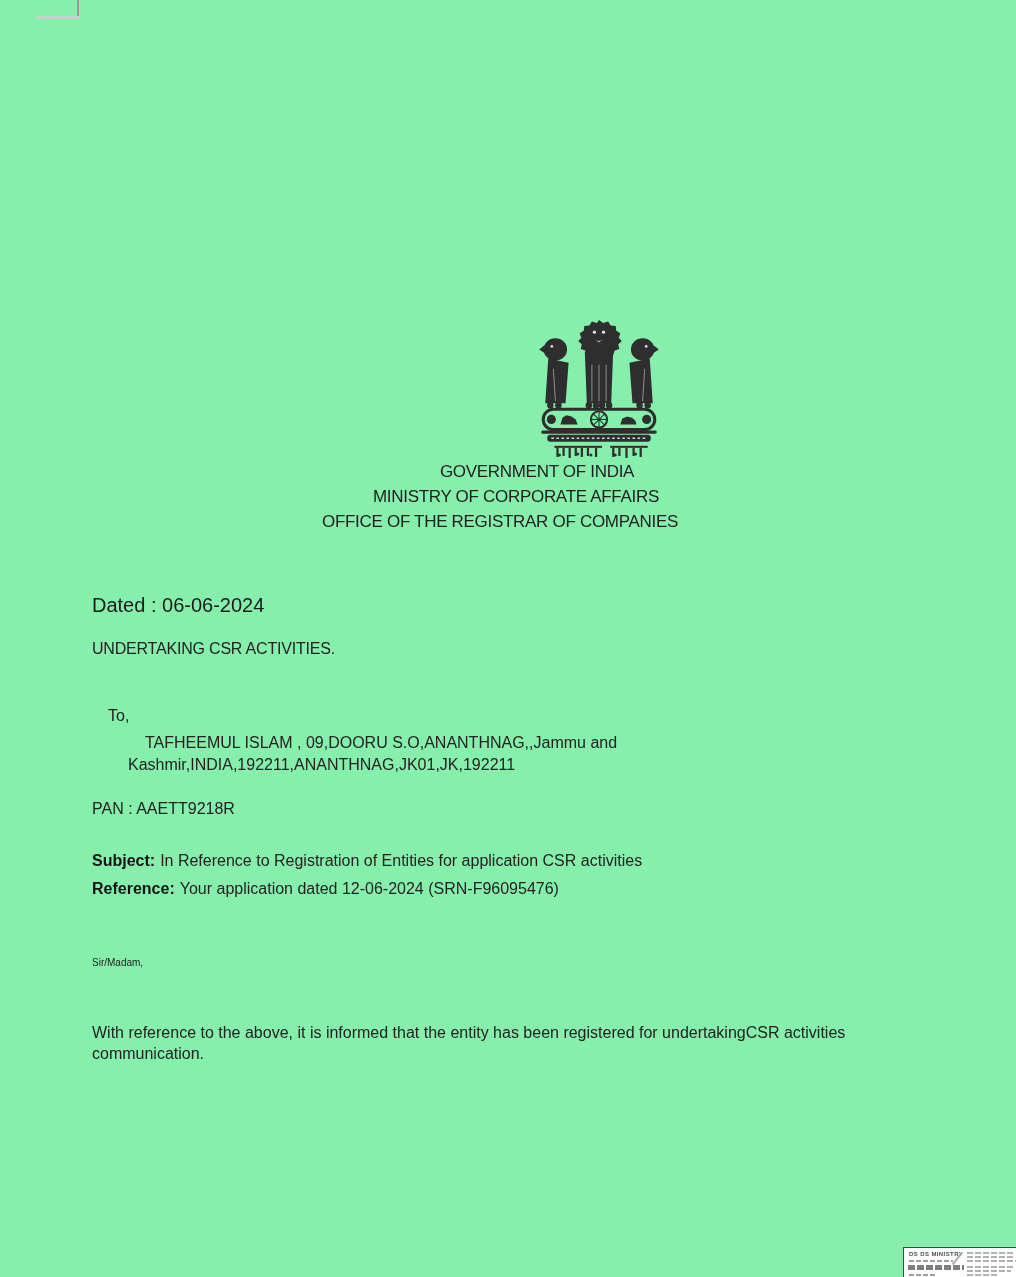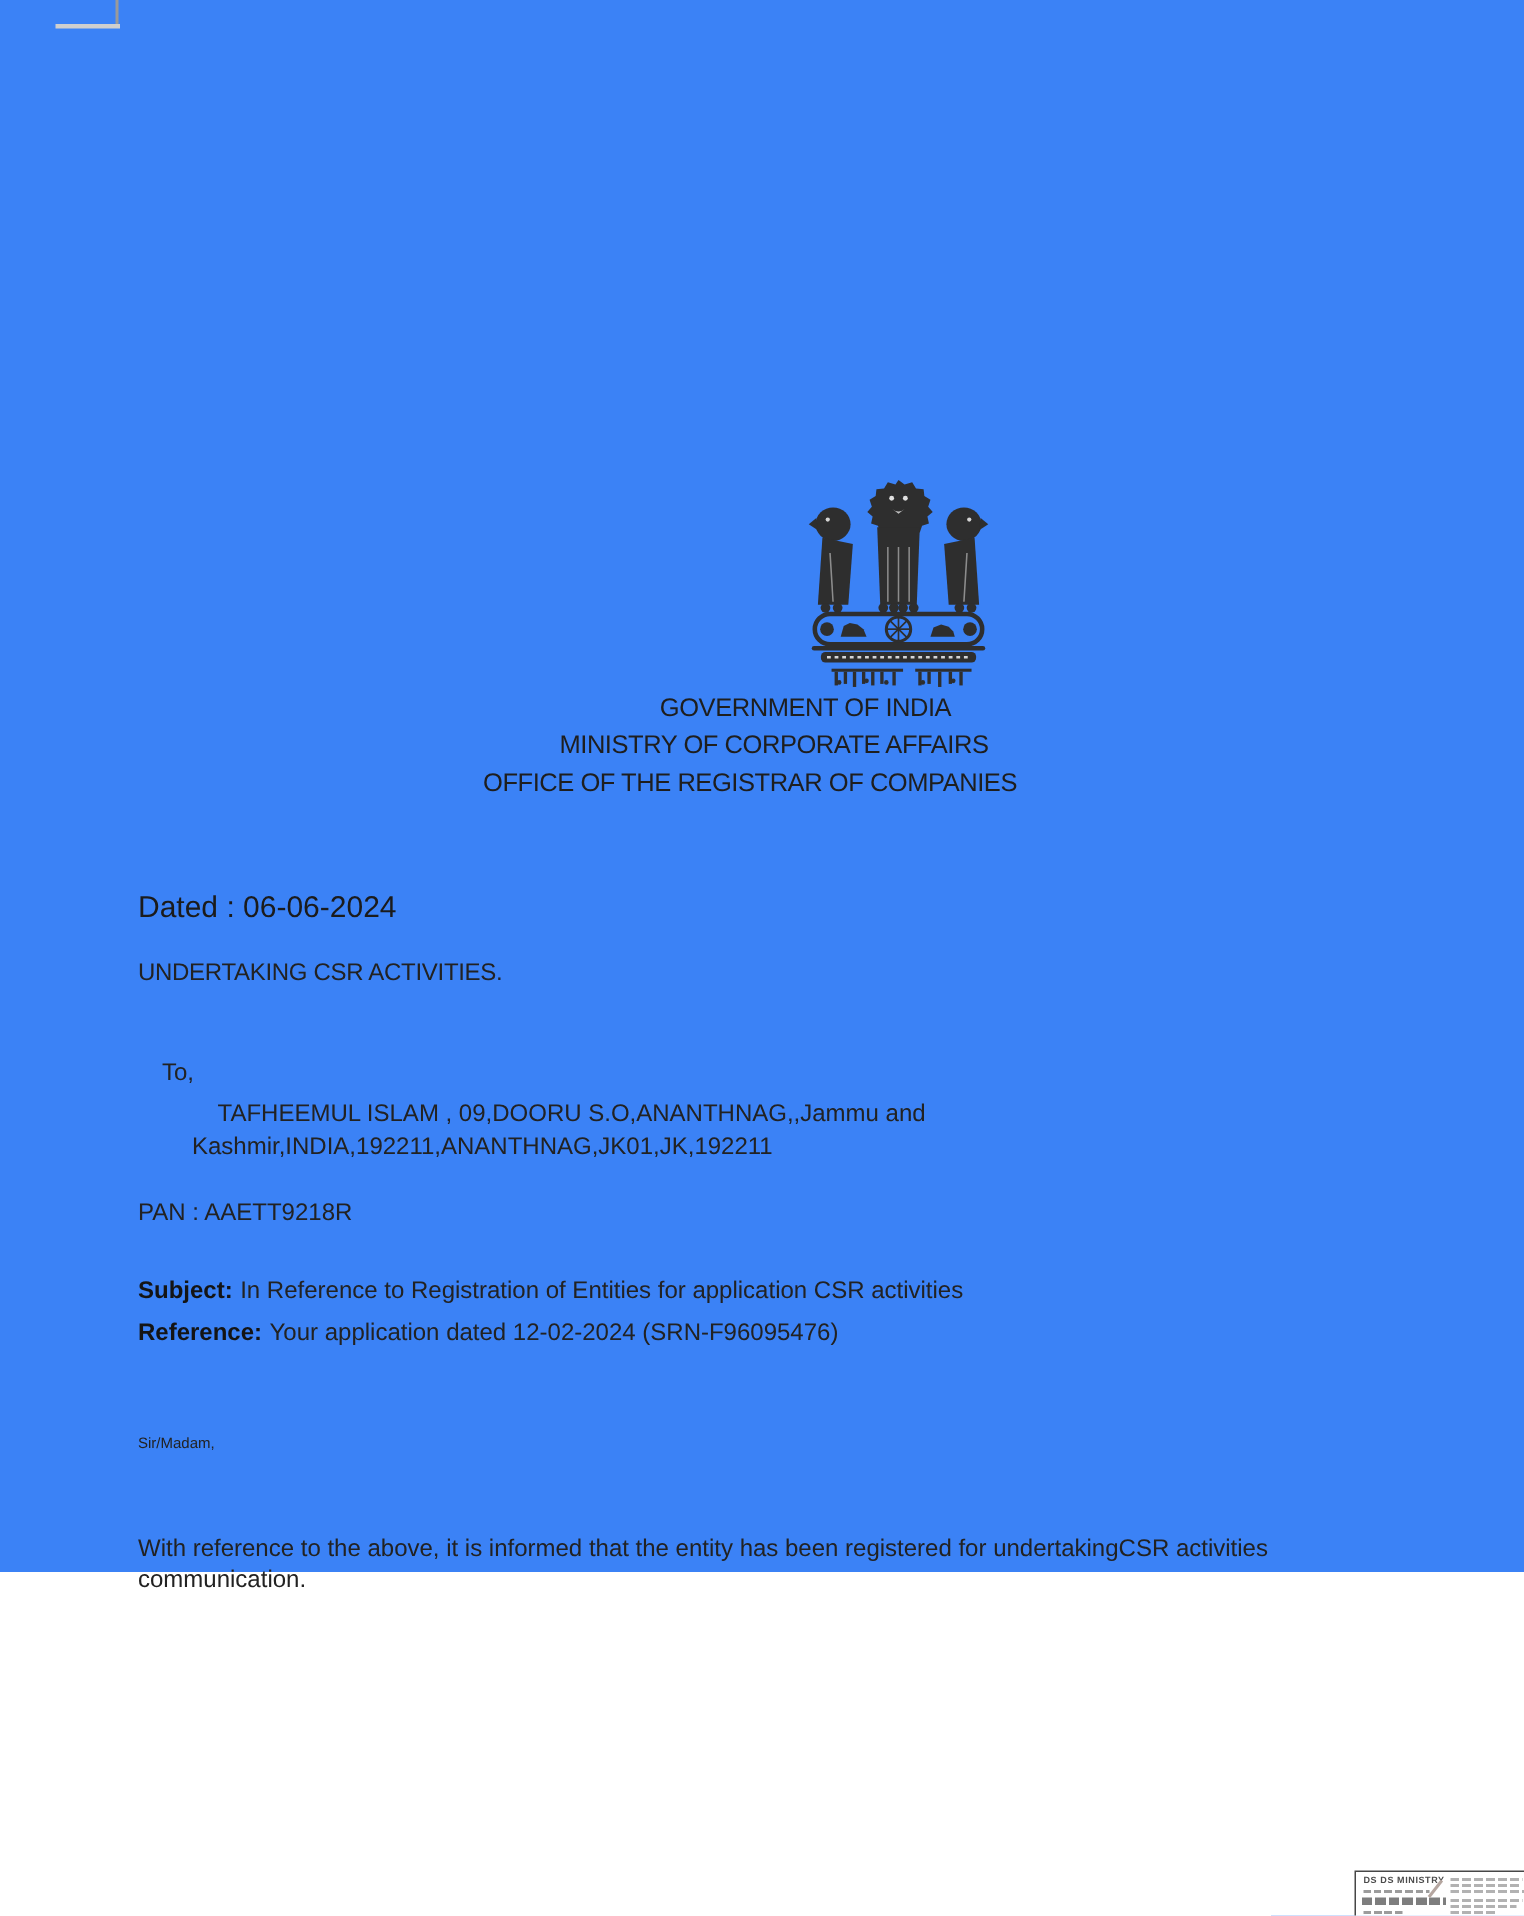--- a/index.html
+++ b/index.html
@@ -4,22 +4,22 @@
 <style>
   html, body {
     margin: 0; padding: 0;
     background: #ffffff;
     width: 1016px; height: 1277px;
     overflow: hidden;
     font-family: "Liberation Sans", sans-serif;
   }
   .page {
     position: relative;
-    width: 1016px; height: 1048px;
-    background: #3b82f6;
+    width: 1016px; height: 1277px;
+    background: #86efac;
     color: #212121;
   }
   .abs { position: absolute; white-space: nowrap; }
 
   
   .crop-v { position: absolute; left: 77px; top: 0; width: 2px; height: 18px; background: #9a9a9a; }
   .crop-h { position: absolute; left: 37px; top: 16px; width: 43px; height: 3px; background: #cfcfcf; }
 
   
   .emblem { position: absolute; left: 538px; top: 318px; width: 122px; height: 142px; }
@@ -183,21 +183,21 @@
     <div class="indent">TAFHEEMUL ISLAM , 09,DOORU S.O,ANANTHNAG,,Jammu and</div>
     <div>Kashmir,INDIA,192211,ANANTHNAG,JK01,JK,192211</div>
   </div>
 
   <div class="abs pan">PAN : AAETT9218R</div>
 
   <div class="abs subject">
     <span class="inline-label">Subject:</span><span>In Reference to Registration of Entities for application CSR activities</span>
   </div>
   <div class="abs reference">
-    <span class="inline-label">Reference:</span><span>Your application dated 12-02-2024 (SRN-F96095476)</span>
+    <span class="inline-label">Reference:</span><span>Your application dated 12-06-2024 (SRN-F96095476)</span>
   </div>
 
   <div class="abs salutation">Sir/Madam,</div>
 
   <div class="abs body-block">
     <div>With reference to the above, it is informed that the entity has been registered for undertakingCSR activities</div>
     <div>communication.</div>
   </div>
 
   <div class="sig-box">

